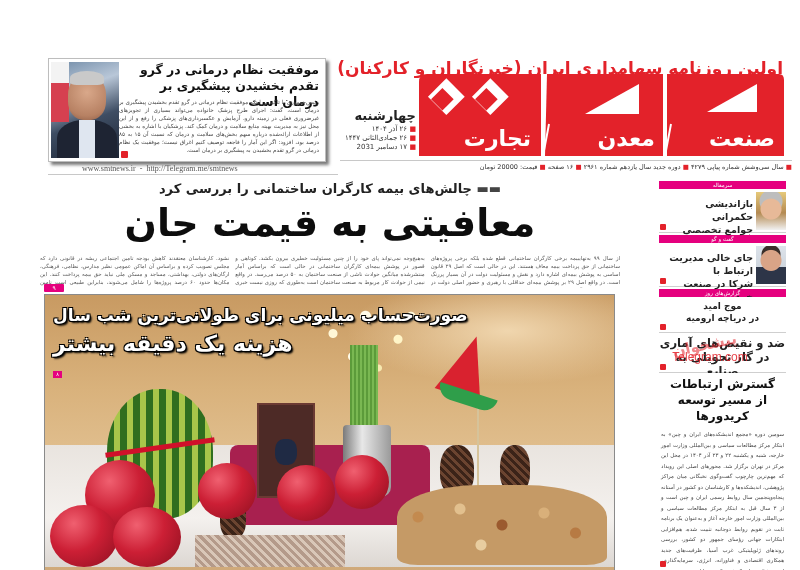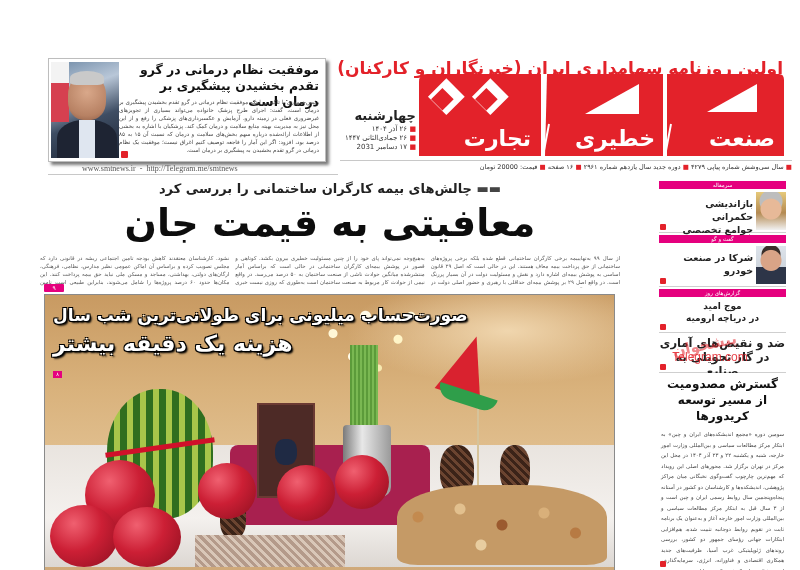--- a/index.html
+++ b/index.html
@@ -103,21 +103,21 @@
     <path d="M2 10 Q2 2 10 2 L124 2 L124 84 L2 84 Z" fill="#e3222a"></path>
     <rect x="22" y="6" width="26" height="26" transform="rotate(45 35 19) translate(0 8)" fill="#ffffff"></rect>
     <rect x="66" y="6" width="26" height="26" transform="rotate(45 79 19) translate(0 8)" fill="#ffffff"></rect>
     <rect x="28" y="10" width="16" height="16" transform="rotate(45 36 18) translate(-1 14)" fill="#e3222a"></rect>
     <rect x="72" y="10" width="16" height="16" transform="rotate(45 80 18) translate(-1 14)" fill="#e3222a"></rect>
     <rect x="10" y="52" width="112" height="2" fill="#e3222a"></rect>
     <line x1="126" y1="84" x2="132" y2="52" stroke="#ffffff" stroke-width="2"></line>
     <line x1="248" y1="84" x2="254" y2="52" stroke="#ffffff" stroke-width="2"></line>
   </svg>
   <span class="logo-word" style="right: 10px; top: 54px;">صنعت</span>
-  <span class="logo-word" style="right: 130px; top: 54px;">خطیری</span>
+  <span class="logo-word" style="right: 130px; top: 54px;">معدن</span>
   <span class="logo-word" style="right: 254px; top: 54px;">تجارت</span>
 </div>
 
 <div class="abs dateblock">
   <div class="weekday">چهارشنبه</div>
   <div class="date-line"><span class="dot">■</span> <span>۲۶ آذر ۱۴۰۴</span></div>
   <div class="date-line"><span class="dot">■</span> <span>۲۶ جمادی‌الثانی ۱۴۴۷</span></div>
   <div class="date-line"><span class="dot">■</span> <span>۱۷ دسامبر 2031</span></div>
 </div>
 
@@ -205,20 +205,21 @@
       <div>بازاندیشی حکمرانی</div>
       <div>جوامع تخصصی</div>
     </div>
     <div class="sb-marker"></div>
   </div>
 
   <div class="sec-label" style="margin-top: 2px;">گفت و گو</div>
   <div class="sb-item" style="height: 44px;">
     <div class="sb-thumb p2"></div>
     <div class="sb-text" style="top: 8px;">
+      <div>جای خالی مدیریت ارتباط با</div>
       <div>شرکا در صنعت خودرو</div>
     </div>
     <div class="sb-marker"></div>
   </div>
 
   <div class="sec-label" style="margin-top: 2px;">گزارش‌های روز</div>
   <div class="sb-item" style="height: 36px;">
     <div class="sb-small-title">
       <div>موج امید</div>
       <div>در دریاچه ارومیه</div>
@@ -229,21 +230,21 @@
   <div class="sb-item" style="height: 40px;">
     <div class="sb-text-full">
       <div>ضد و نقیض‌های آماری</div>
       <div>در گاز تحویلی به صنایع</div>
     </div>
     <div class="sb-marker"></div>
   </div>
 
   <div class="sb-item" style="height: 196px; border-bottom: none;">
     <div class="sb-big-title">
-      <div>گسترش مصدومیت</div>
+      <div>گسترش ارتباطات</div>
       <div>از مسیر توسعه کریدورها</div>
     </div>
     <div class="sb-body">سومین دوره «مجمع اندیشکده‌های ایران و چین» به ابتکار مرکز مطالعات سیاسی و بین‌المللی وزارت امور خارجه، شنبه و یکشنبه ۲۲ و ۲۳ آذر ۱۴۰۴ در محل این مرکز در تهران برگزار شد. محورهای اصلی این رویداد که مهم‌ترین چارچوب گفت‌وگوی نخبگانی میان مراکز پژوهشی، اندیشکده‌ها و کارشناسان دو کشور در آستانه پنجاه‌وپنجمین سال روابط رسمی ایران و چین است و از ۳ سال قبل به ابتکار مرکز مطالعات سیاسی و بین‌المللی وزارت امور خارجه آغاز و به‌عنوان یک برنامه ثابت در تقویم روابط دوجانبه تثبیت شده، هم‌افزایی ابتکارات جهانی رؤسای جمهور دو کشور، بررسی روندهای ژئوپلیتیکی غرب آسیا، ظرفیت‌های جدید همکاری اقتصادی و فناورانه، انرژی، سرمایه‌گذاری، امنیت غذایی و اتصال‌پذیری کریدورها است.</div>
     <div class="sb-marker"></div>
   </div>
 </div>
 
 <div class="abs watermark-fa">پیشخوان</div>
 <div class="abs watermark">Telegram.com</div>
 

